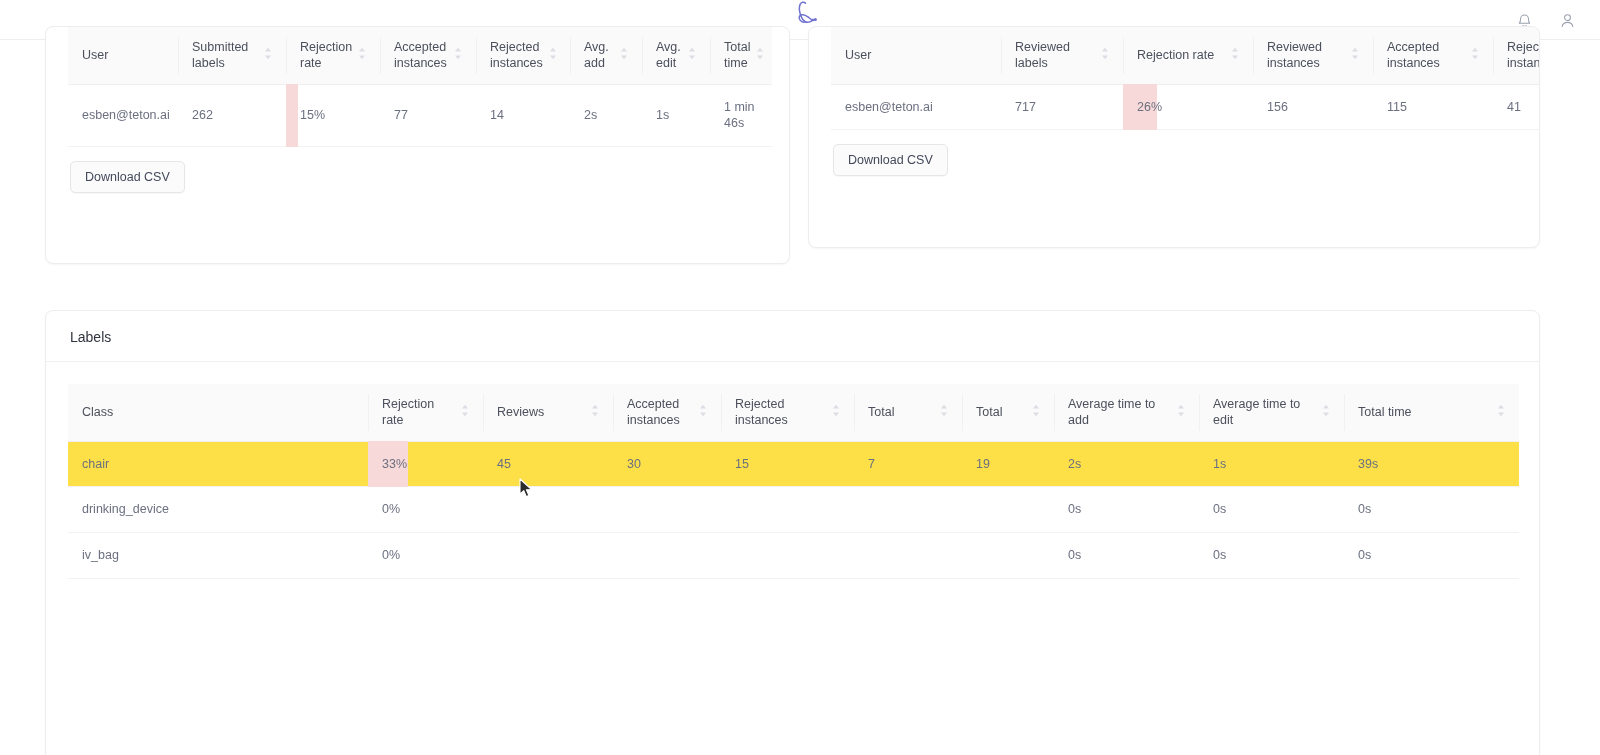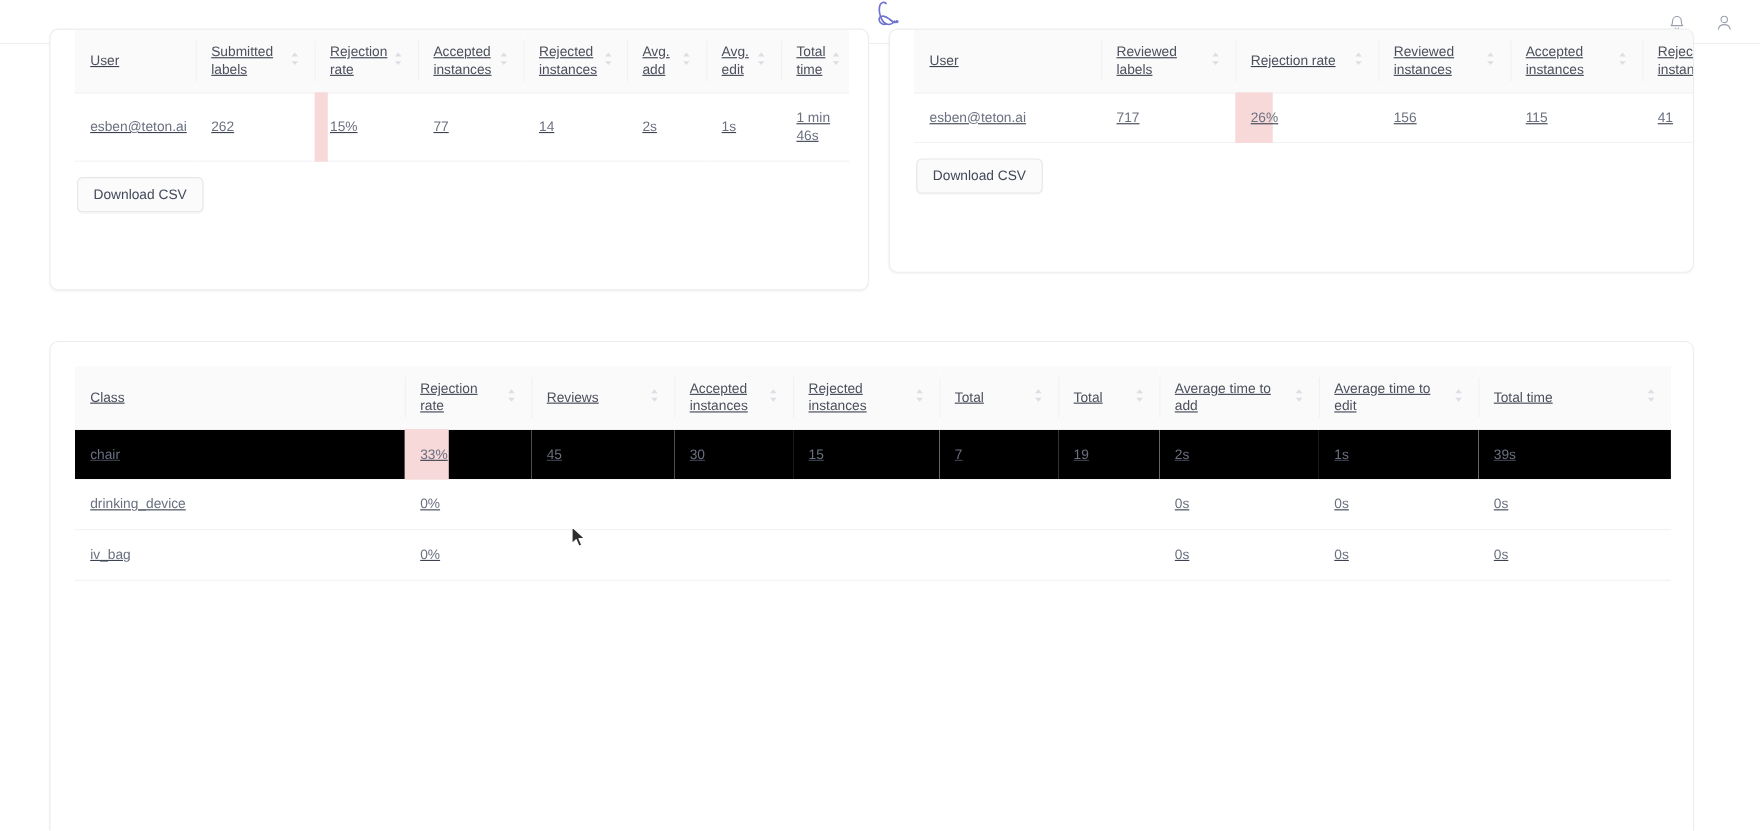--- a/index.html
+++ b/index.html
@@ -89,21 +89,21 @@
   tbody td {
     font-size: 12.5px;
     color: #6b7080;
     padding: 14px;
     line-height: 1.35;
     vertical-align: middle;
     border-bottom: 1px solid #f2f2f5;
     position: relative;
     background-clip: padding-box;
   }
-  tbody tr.alt td { background: #000000; }
+  tbody tr.alt td { background: #fde047; }
   tbody tr:last-child td { border-bottom: 1px solid #f2f2f5; }
 
   .ratecell { position: relative; padding-left: 14px; }
   .ratebar {
     position: absolute; left: 0; top: -1px; bottom: -1px;
     background: #f7d9d9;
   }
   .ratetext { position: relative; z-index: 2; }
 
   
@@ -118,21 +118,21 @@
     font-size: 12.5px;
     color: #44495a;
     background: #fbfbfc;
     border: 1px solid #e6e6ea;
     border-radius: 5px;
     padding: 8px 14px;
     cursor: pointer;
     box-shadow: 0 1px 1px rgba(16,20,40,.03);
   }
 
-  .tablewrap { padding: 0 22px; text-decoration: underline; }
+  .tablewrap { padding: 0 22px; }
   #card-labels .tablewrap { padding: 0 22px; }
 
   
   .mousecursor { position: absolute; left: 519px; top: 438px; z-index: 50; pointer-events: none; }
 </style>
 </head>
 <body>
 
 <div class="topnav">
   <div class="logo">
@@ -375,20 +375,21 @@
           </tr>
         </tbody>
       </table>
     </div>
     <div class="btnrow">
       <span class="btn">Download CSV</span>
     </div>
   </div>
 
   <div class="card" id="card-labels">
+    <div class="card-title">Labels</div>
     <div class="tablewrap" style="padding-top:22px">
       <table>
         <colgroup>
           <col style="width:300px">
             <col style="width:115px">
             <col style="width:130px">
           <col style="width:108px">
             <col style="width:133px">
             <col style="width:108px">
           <col style="width:92px">

